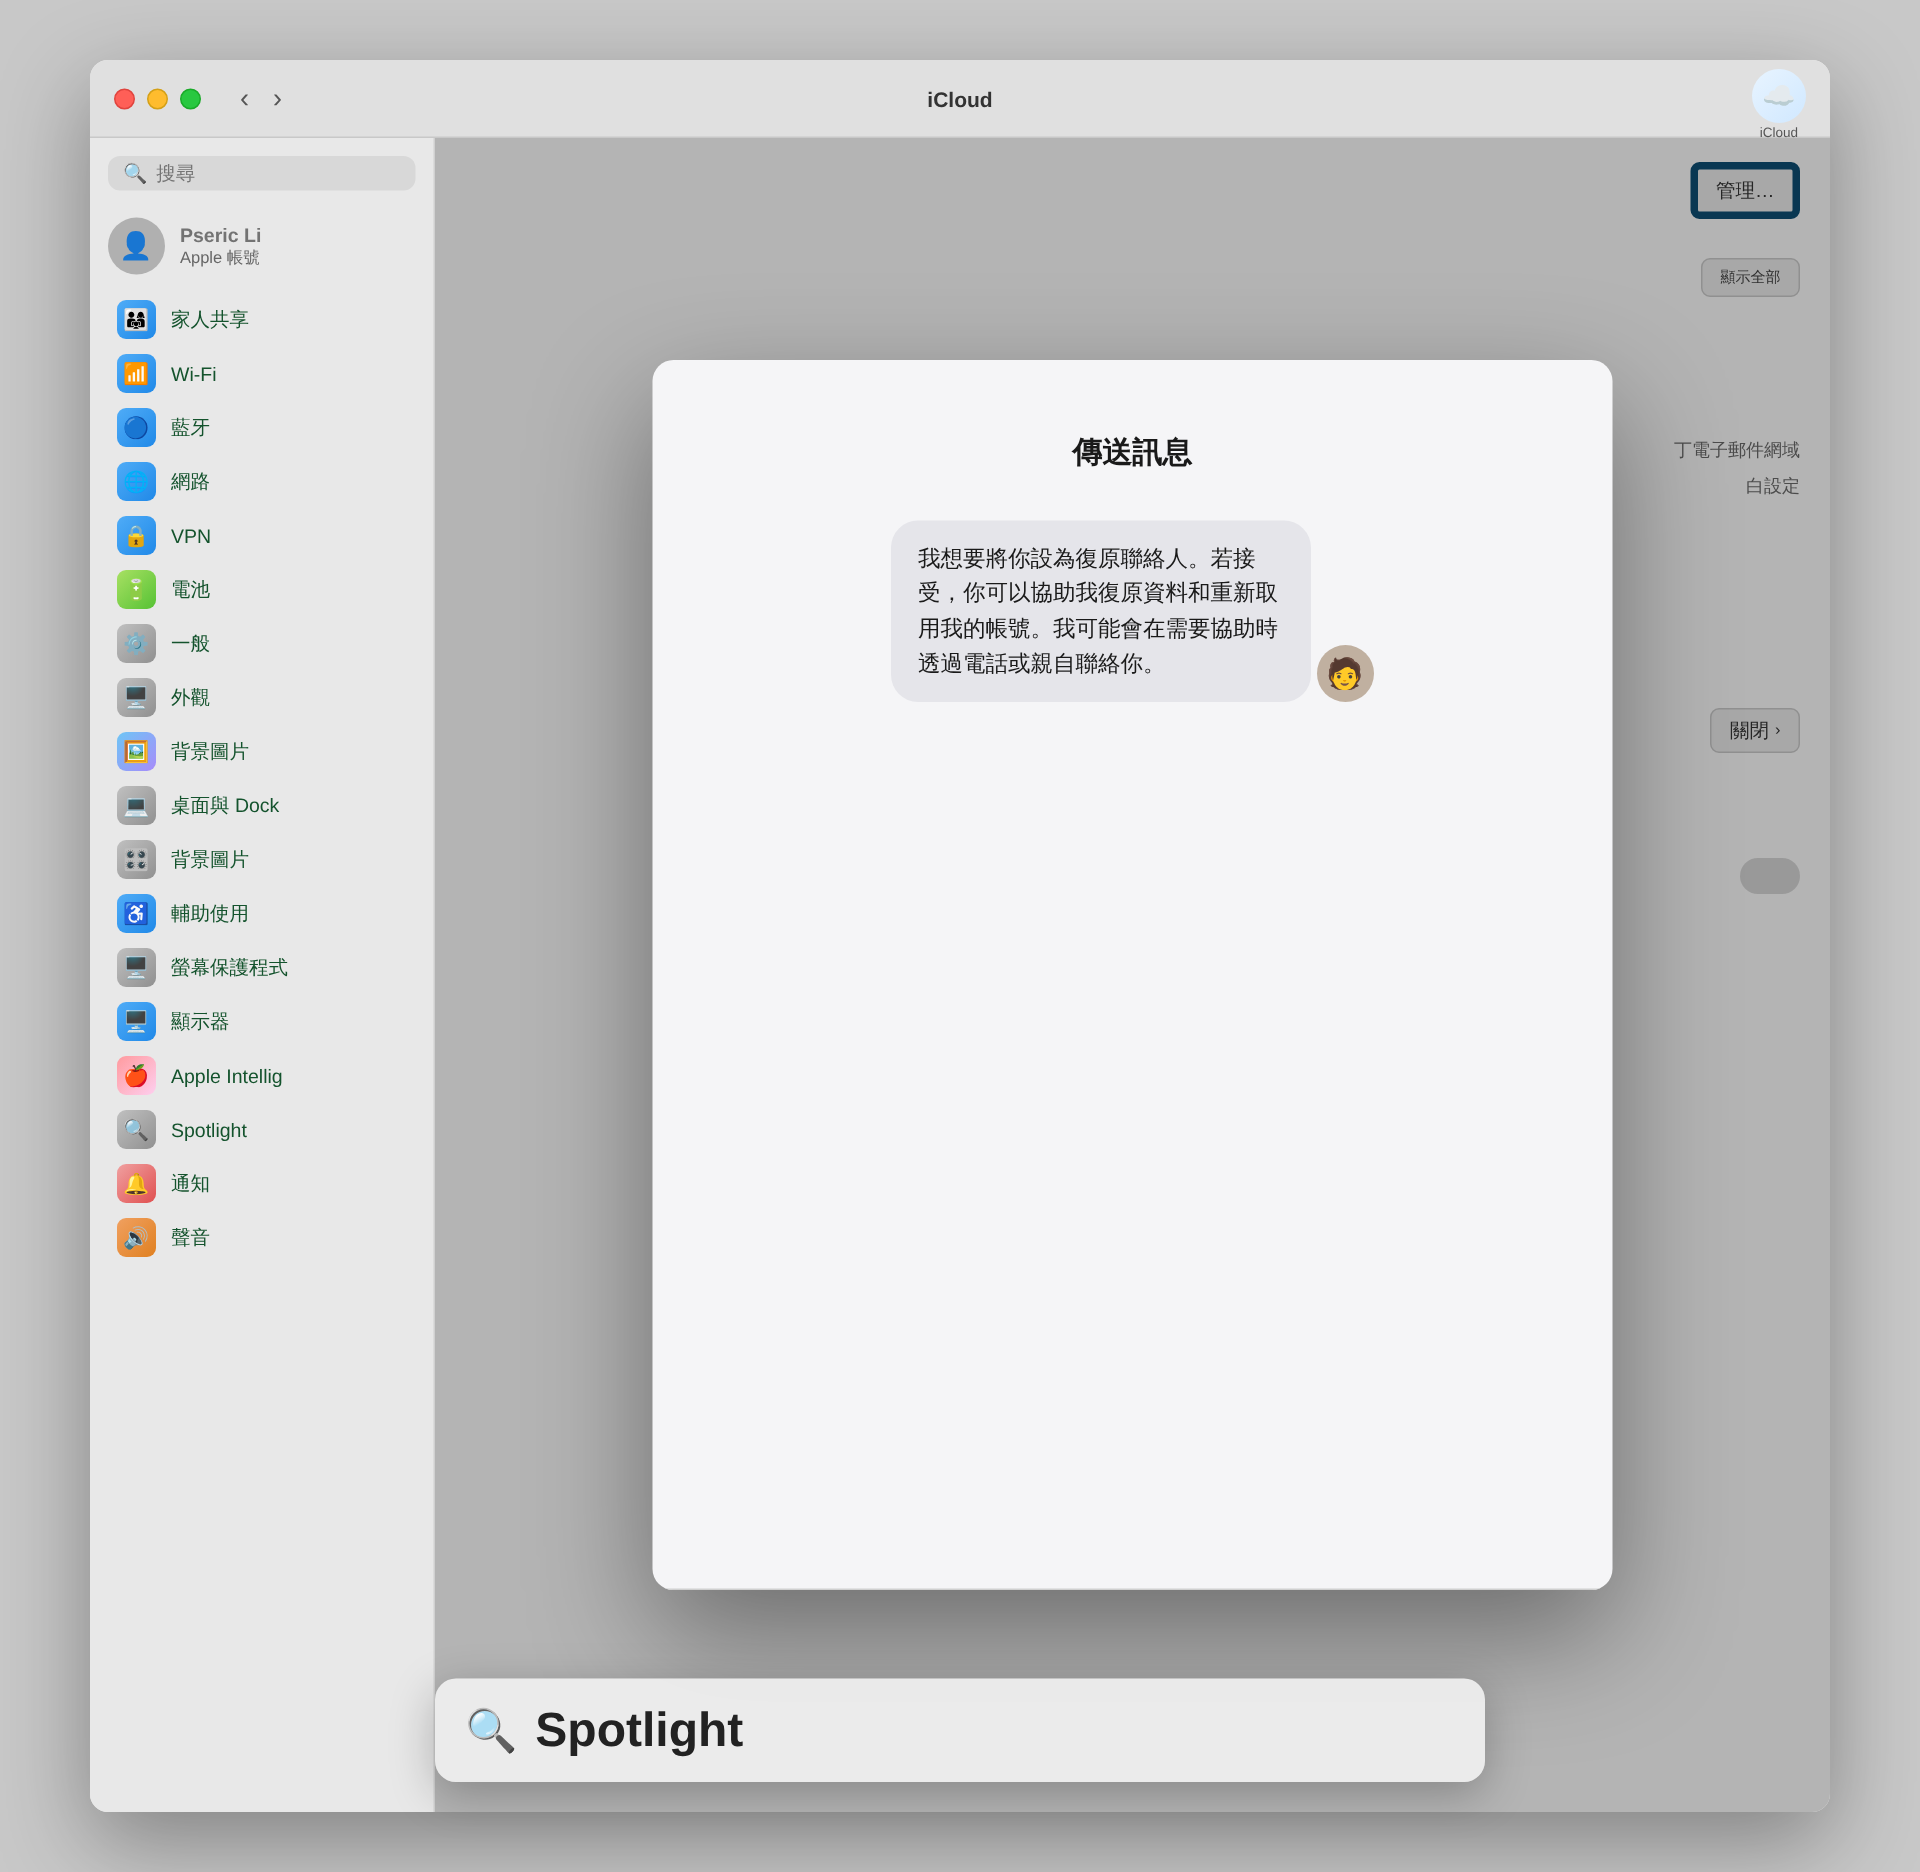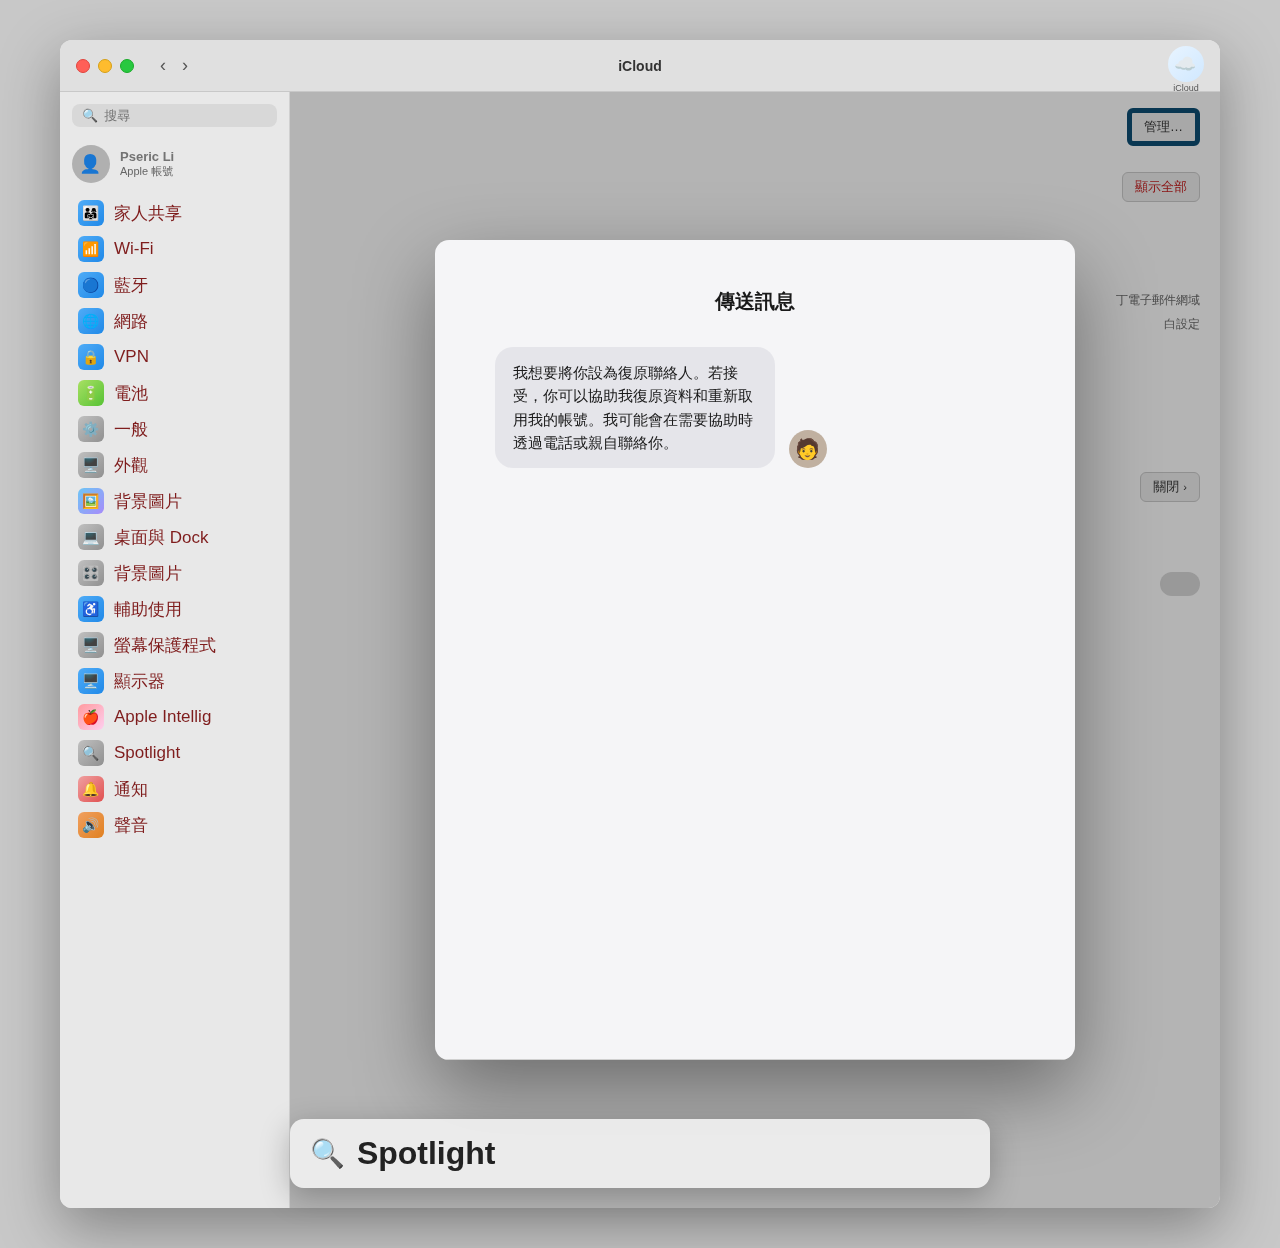--- a/index.html
+++ b/index.html
@@ -206,21 +206,21 @@
     .icon-desk   { background: linear-gradient(135deg, #c0c0c0, #909090); }
     .icon-ctrl   { background: linear-gradient(135deg, #c0c0c0, #909090); }
     .icon-access { background: linear-gradient(135deg, #4facf7, #2089e8); }
     .icon-screen { background: linear-gradient(135deg, #c0c0c0, #909090); }
     .icon-disp   { background: linear-gradient(135deg, #4facf7, #2089e8); }
     .icon-apple  { background: linear-gradient(135deg, #ff9a9e, #fecfef); }
     .icon-spot   { background: linear-gradient(135deg, #c0c0c0, #909090); }
     .icon-notif  { background: linear-gradient(135deg, #f0a0a0, #e05050); }
     .icon-sound  { background: linear-gradient(135deg, #f0a060, #e08020); }
 
-    .sidebar-label { font-size: 17px; color: #7f1d1d; }
+    .sidebar-label { font-size: 13px; color: #14532d; }
 
     
     .main-content {
       flex: 1;
       background: #f0f0f0;
       padding: 20px 24px;
       position: relative;
       overflow: hidden;
       filter: blur(0px);
     }
@@ -239,23 +239,23 @@
     }
 
     .show-all-btn {
       position: absolute;
       right: 20px;
       top: 80px;
       background: #e0e0e0;
       border: 1px solid #c0c0c0;
       border-radius: 6px;
       padding: 5px 12px;
-      font-size: 13px;
-      cursor: pointer;
-      color: #b91c1c;
+      font-size: 10px;
+      cursor: pointer;
+      color: #404040;
     }
 
     .close-btn-right {
       position: absolute;
       right: 20px;
       top: 380px;
       background: #e0e0e0;
       border: 1px solid #c0c0c0;
       border-radius: 6px;
       padding: 5px 12px;
@@ -326,22 +326,22 @@
       width: 160px;
       height: 16px;
       vertical-align: middle;
       margin: 0 2px;
     }
 
     .message-bubble-container {
       width: 100%;
       display: flex;
       align-items: flex-end;
-      justify-content: flex-start;
-      gap: 14px;
+      justify-content: center;
+      gap: 4px;
       margin-top: 8px;
     }
 
     .avatar-small {
       width: 38px;
       height: 38px;
       border-radius: 50%;
       background: #c0b0a0;
       flex-shrink: 0;
       align-self: flex-end;

